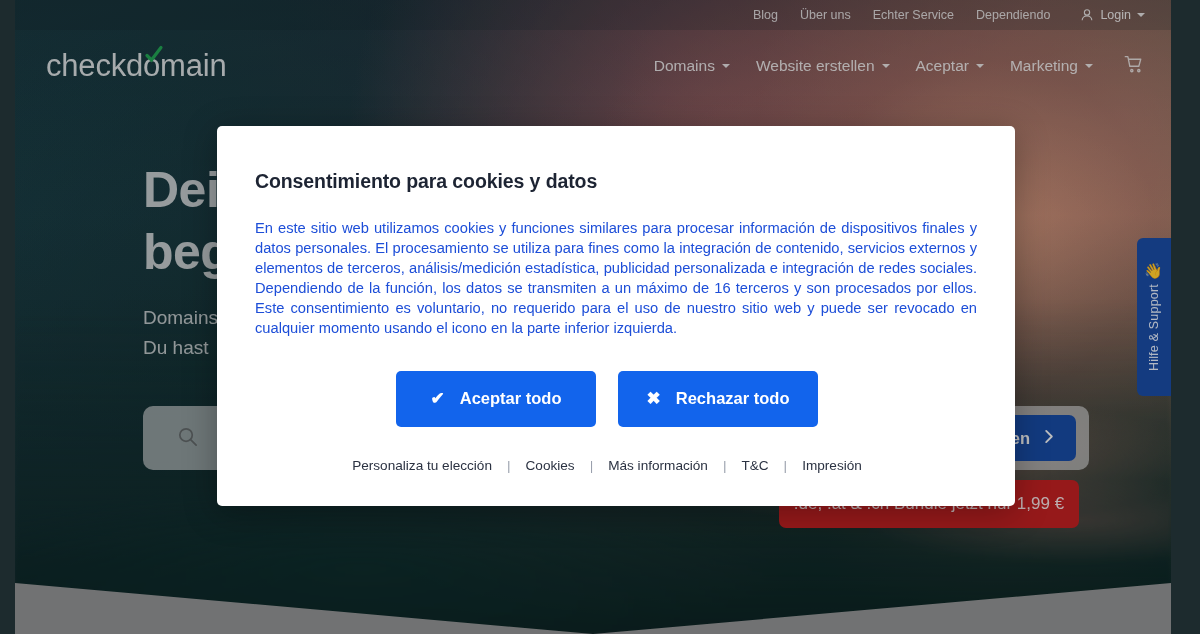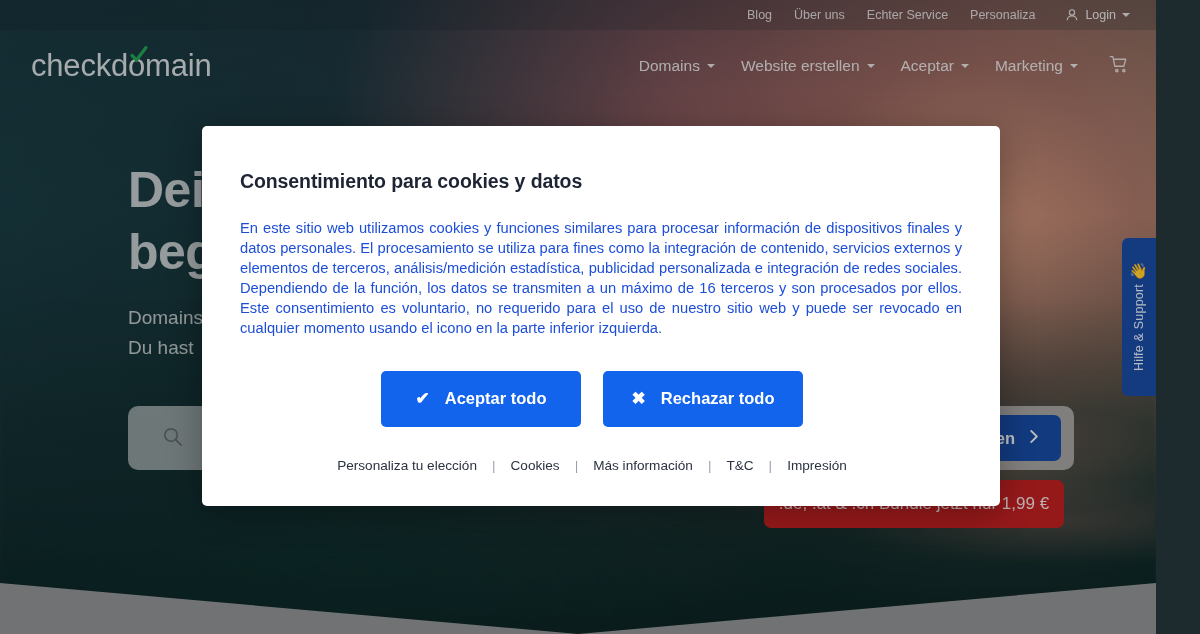--- a/index.html
+++ b/index.html
@@ -11,20 +11,21 @@
     overflow: hidden;
     font-family: "Liberation Sans", sans-serif;
     background: #1d2b2e;
   }
 
   #page {
     position: relative;
     width: 1156px;
     height: 634px;
     overflow: hidden;
+    margin-left: 15px;
   }
 
   
   .hero-bg {
     position: absolute;
     inset: 0;
     background:
       radial-gradient(circle at 84% 36%, rgba(214,150,120,0.95) 0%, rgba(183,110,98,0.55) 16%, rgba(0,0,0,0) 38%),
       radial-gradient(circle at 96% 18%, rgba(197,150,128,0.75) 0%, rgba(0,0,0,0) 30%),
       radial-gradient(circle at 62% 22%, rgba(150,92,96,0.85) 0%, rgba(0,0,0,0) 44%),
@@ -340,21 +341,21 @@
 <div id="page">
 
   <div class="hero-bg"></div>
   <div class="hero-bg-wash"></div>
   <div class="hero-water"></div>
 
   <div class="topbar">
     <a href="#">Blog</a>
     <a href="#">Über uns</a>
     <a href="#">Echter Service</a>
-    <a href="#">Personaliza</a>
+    <a href="#">Dependiendo</a>
     <div class="login-wrap">
       <span class="user-icon">
         <svg width="14" height="14" viewBox="0 0 16 16" fill="none" stroke="rgba(235,235,235,0.85)" stroke-width="1.3">
           <circle cx="8" cy="5" r="3"></circle>
           <path d="M2.5 14c0-3 2.5-5 5.5-5s5.5 2 5.5 5"></path>
         </svg>
       </span>
       <span class="label">Login</span>
       <span class="caret"></span>
     </div>

